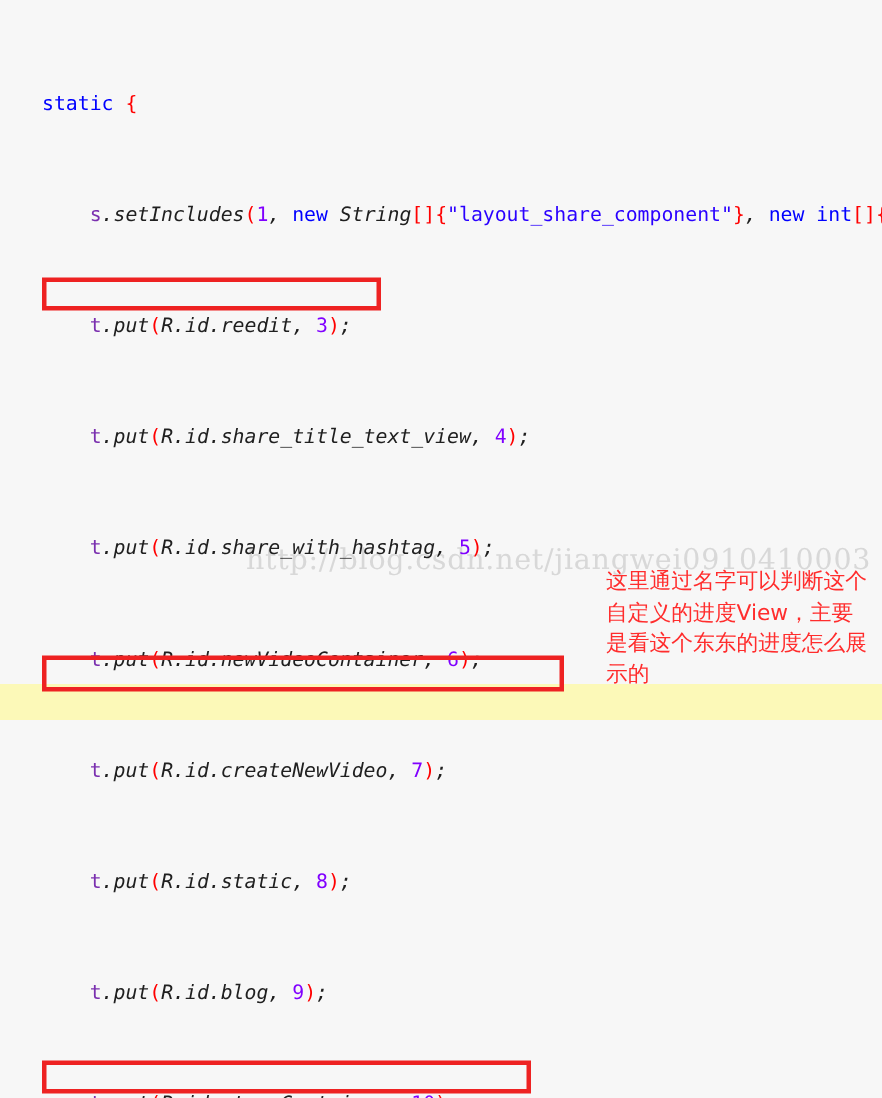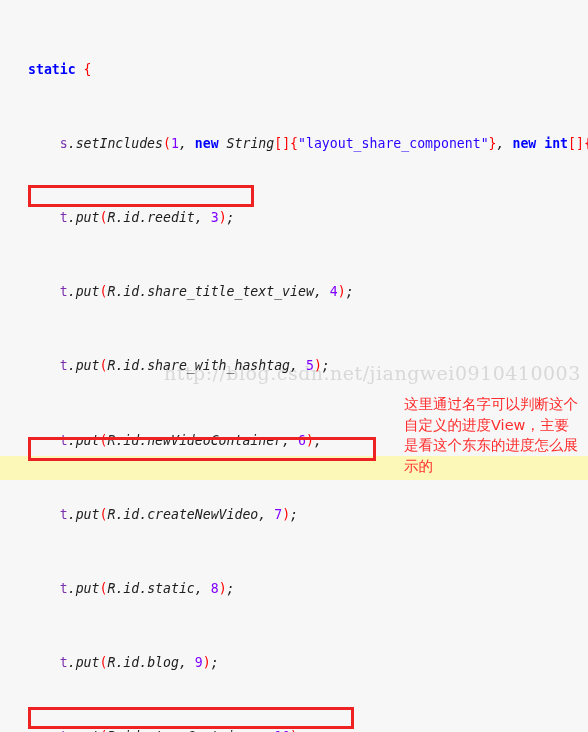--- a/index.html
+++ b/index.html
@@ -49,21 +49,21 @@
     color: #202020;
   }
   .ln {
     display: block;
     height: 18.55px;
     padding-left: 28px;
     white-space: pre;
   }
 
   
-  .kw   { color: #0000ff; font-weight: bold; }                         
+  .kw   { color: #0000ff; font-weight: normal; }                         
   .pun  { color: #ff0000; }                         
   .num  { color: #8000ff; }
   .str  { color: #2a00ff; }
   .var  { color: #7a2faf; }                         
   .idn  { color: #202020; font-style: italic; }                    
 
   
   .redbox {
     position: absolute;
     z-index: 5;
@@ -187,15 +187,15 @@
     
 
   </div>
 
   <div class="redbox" style="left:28px; top:185px; width:226px; height:22px;"></div>
 
   <div class="redbox" style="left:28px; top:437px; width:348px; height:24px;"></div>
 
   <div class="redbox" style="left:28px; top:707px; width:326px; height:22px;"></div>
 
-  <div id="annotation" style="left:404px; top:394px;">这里通过名字可以判断这个自定义的进度View，主要是看这个东东的进度怎么展示的</div>
+  <div id="annotation" style="left:404px; top:378px;">这里通过名字可以判断这个自定义的进度View，主要是看这个东东的进度怎么展示的</div>
 
 </div>
 
 </body></html>

